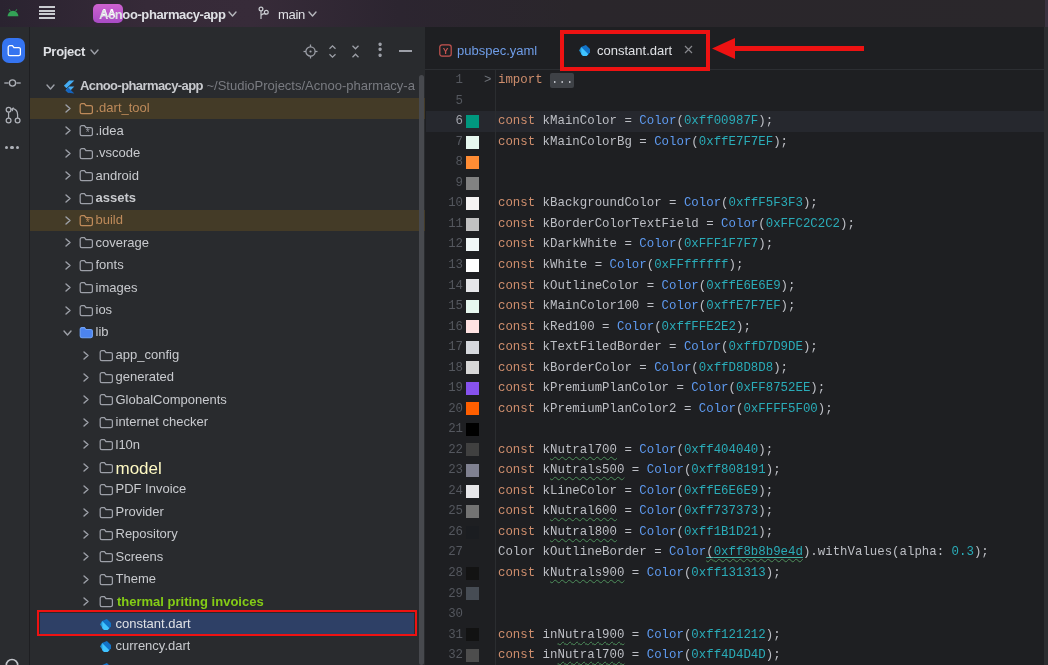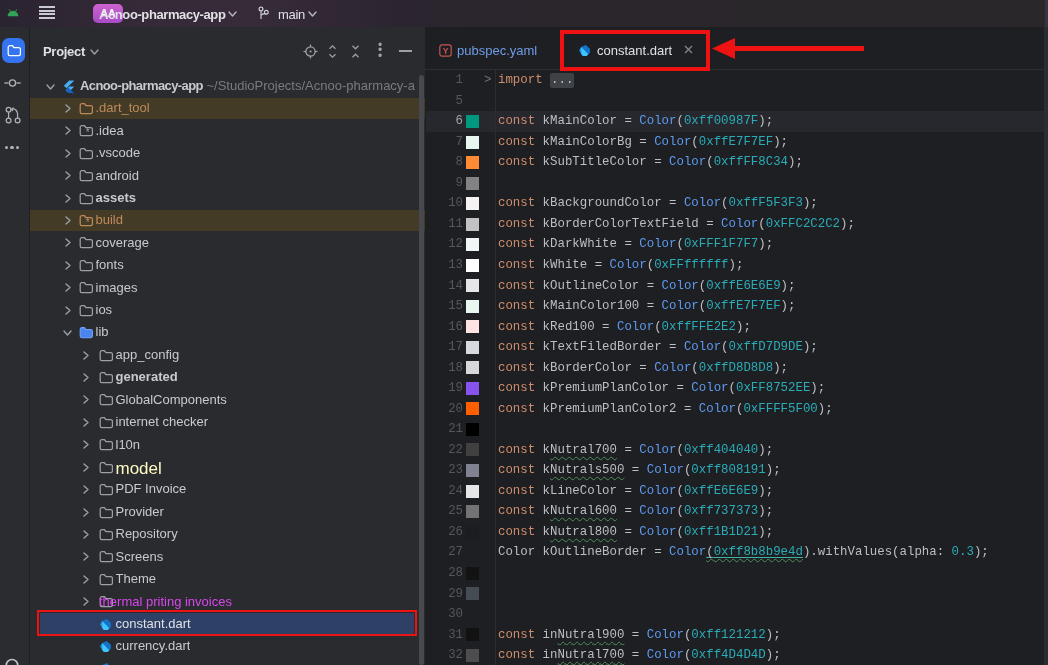--- a/index.html
+++ b/index.html
@@ -176,21 +176,21 @@
 <svg style="position:absolute;left:98.5px;top:348.5px" width="14" height="13" viewBox="0 0 14 13">
     <path d="M1.2 3.2 a1.6 1.6 0 0 1 1.6 -1.6 h2.6 l1.5 1.9 h4.9 a1.6 1.6 0 0 1 1.6 1.6 v5 a1.6 1.6 0 0 1 -1.6 1.6 h-9 a1.6 1.6 0 0 1 -1.6 -1.6 z" fill="none" stroke="#9DA0A8" stroke-width="1.25"></path>
   </svg>
 <div class="abs" style="left:115.5px;top:346.8px;max-width:308.5px;overflow:hidden;font-size:13px;font-weight:400;color:#C8CACE;white-space:pre">app_config</div>
 <svg style="position:absolute;left:79.5px;top:372.0px" width="11" height="11" viewBox="0 0 11 11">
     <polyline points="4,2 8,5.5 4,9" fill="none" stroke="#9DA0A8" stroke-width="1.4" stroke-linecap="round" stroke-linejoin="round"></polyline>
   </svg>
 <svg style="position:absolute;left:98.5px;top:371.0px" width="14" height="13" viewBox="0 0 14 13">
     <path d="M1.2 3.2 a1.6 1.6 0 0 1 1.6 -1.6 h2.6 l1.5 1.9 h4.9 a1.6 1.6 0 0 1 1.6 1.6 v5 a1.6 1.6 0 0 1 -1.6 1.6 h-9 a1.6 1.6 0 0 1 -1.6 -1.6 z" fill="none" stroke="#9DA0A8" stroke-width="1.25"></path>
   </svg>
-<div class="abs" style="left:115.5px;top:369.3px;max-width:308.5px;overflow:hidden;font-size:13px;font-weight:700;color:#C8CACE;white-space:pre">generated</div>
+<div class="abs" style="left:115.5px;top:369.3px;max-width:308.5px;overflow:hidden;font-size:13px;font-weight:400;color:#C8CACE;white-space:pre">generated</div>
 <svg style="position:absolute;left:79.5px;top:394.4px" width="11" height="11" viewBox="0 0 11 11">
     <polyline points="4,2 8,5.5 4,9" fill="none" stroke="#9DA0A8" stroke-width="1.4" stroke-linecap="round" stroke-linejoin="round"></polyline>
   </svg>
 <svg style="position:absolute;left:98.5px;top:393.4px" width="14" height="13" viewBox="0 0 14 13">
     <path d="M1.2 3.2 a1.6 1.6 0 0 1 1.6 -1.6 h2.6 l1.5 1.9 h4.9 a1.6 1.6 0 0 1 1.6 1.6 v5 a1.6 1.6 0 0 1 -1.6 1.6 h-9 a1.6 1.6 0 0 1 -1.6 -1.6 z" fill="none" stroke="#9DA0A8" stroke-width="1.25"></path>
   </svg>
 <div class="abs" style="left:115.5px;top:391.7px;max-width:308.5px;overflow:hidden;font-size:13px;font-weight:400;color:#C8CACE;white-space:pre">GlobalComponents</div>
 <svg style="position:absolute;left:79.5px;top:416.8px" width="11" height="11" viewBox="0 0 11 11">
     <polyline points="4,2 8,5.5 4,9" fill="none" stroke="#9DA0A8" stroke-width="1.4" stroke-linecap="round" stroke-linejoin="round"></polyline>
   </svg>
@@ -246,21 +246,21 @@
 <svg style="position:absolute;left:98.5px;top:572.7px" width="14" height="13" viewBox="0 0 14 13">
     <path d="M1.2 3.2 a1.6 1.6 0 0 1 1.6 -1.6 h2.6 l1.5 1.9 h4.9 a1.6 1.6 0 0 1 1.6 1.6 v5 a1.6 1.6 0 0 1 -1.6 1.6 h-9 a1.6 1.6 0 0 1 -1.6 -1.6 z" fill="none" stroke="#9DA0A8" stroke-width="1.25"></path>
   </svg>
 <div class="abs" style="left:115.5px;top:571.0px;max-width:308.5px;overflow:hidden;font-size:13px;font-weight:400;color:#C8CACE;white-space:pre">Theme</div>
 <svg style="position:absolute;left:79.5px;top:596.2px" width="11" height="11" viewBox="0 0 11 11">
     <polyline points="4,2 8,5.5 4,9" fill="none" stroke="#9DA0A8" stroke-width="1.4" stroke-linecap="round" stroke-linejoin="round"></polyline>
   </svg>
 <svg style="position:absolute;left:98.5px;top:595.2px" width="14" height="13" viewBox="0 0 14 13">
     <path d="M1.2 3.2 a1.6 1.6 0 0 1 1.6 -1.6 h2.6 l1.5 1.9 h4.9 a1.6 1.6 0 0 1 1.6 1.6 v5 a1.6 1.6 0 0 1 -1.6 1.6 h-9 a1.6 1.6 0 0 1 -1.6 -1.6 z" fill="none" stroke="#9DA0A8" stroke-width="1.25"></path>
   </svg>
-<div class="abs" style="left:99px;top:593.5px;max-width:308.5px;overflow:hidden;font-size:13px;font-weight:400;color:#d946ef;white-space:pre">thermal priting invoices</div>
+<div class="abs" style="left:117px;top:593.5px;max-width:308.5px;overflow:hidden;font-size:13px;font-weight:700;color:#84cc16;white-space:pre">thermal priting invoices</div>
 <div class="abs" style="left:40px;top:613.1px;width:374px;height:20.6px;background:#2E4066"></div>
 <svg style="position:absolute;left:98.5px;top:617.6px" width="13" height="13" viewBox="0 0 13 13">
     <path d="M3.1 3.1 L7.9 1.1 L12 4.9 L12 8.5 L8.6 12 L5 12 L3.1 10.1 Z" fill="#1273C8"></path>
     <path d="M3.1 3.1 L10.4 10.3 L8.6 12 L5 12 L3.1 10.1 Z" fill="#40C4FF"></path>
     <path d="M3.1 3.1 L1.1 6.4 L3.1 9.6 Z" fill="#2196D9"></path>
   </svg>
 <div class="abs" style="left:115.5px;top:615.9px;max-width:308.5px;overflow:hidden;font-size:13px;font-weight:400;color:#DFE1E5;white-space:pre">constant.dart</div>
 <svg style="position:absolute;left:98.5px;top:640.0px" width="13" height="13" viewBox="0 0 13 13">
     <path d="M3.1 3.1 L7.9 1.1 L12 4.9 L12 8.5 L8.6 12 L5 12 L3.1 10.1 Z" fill="#1273C8"></path>
     <path d="M3.1 3.1 L10.4 10.3 L8.6 12 L5 12 L3.1 10.1 Z" fill="#40C4FF"></path>
@@ -306,21 +306,20 @@
 <span class="cd"><k1>const</k1> kMainColor = <k2>Color</k2>(<k3>0xff00987F</k3>);</span>
 </div>
 <div class="crow" style="top:131.8px">
 <span class="ln">7</span>
 <span class="sw" style="background:#E7F7EF"></span>
 <span class="cd"><k1>const</k1> kMainColorBg = <k2>Color</k2>(<k3>0xffE7F7EF</k3>);</span>
 </div>
 <div class="crow" style="top:152.3px">
 <span class="ln">8</span>
 <span class="sw" style="background:#FF8C34"></span>
-<span class="cd"><k1>const</k1> kSubTitleColor = <k2>Color</k2>(<k3>0xffFF8C34</k3>);</span>
 </div>
 <div class="crow" style="top:172.9px">
 <span class="ln">9</span>
 <span class="sw" style="background:#828282"></span>
 </div>
 <div class="crow" style="top:193.4px">
 <span class="ln">10</span>
 <span class="sw" style="background:#F5F3F3"></span>
 <span class="cd"><k1>const</k1> kBackgroundColor = <k2>Color</k2>(<k3>0xffF5F3F3</k3>);</span>
 </div>
@@ -403,20 +402,21 @@
 <span class="sw" style="background:#1B1D21"></span>
 <span class="cd"><k1>const</k1> k<u class="sq">Nutral800</u> = <k2>Color</k2>(<k3>0xff1B1D21</k3>);</span>
 </div>
 <div class="crow" style="top:542.4px">
 <span class="ln">27</span>
 <span class="cd">Color kOutlineBorder = <k2>Color</k2><span style="text-decoration:underline solid #3FB1A5 1px;text-underline-offset:2px"><u class="sq">(<k3>0xff8b8b9e4d</k3></u></span>).withValues(alpha: <k3>0.3</k3>);</span>
 </div>
 <div class="crow" style="top:562.9px">
 <span class="ln">28</span>
 <span class="sw" style="background:#131313"></span>
+<span class="cd"><k1>const</k1> k<u class="sq">Nutrals900</u> = <k2>Color</k2>(<k3>0xff131313</k3>);</span>
 </div>
 <div class="crow" style="top:583.5px">
 <span class="ln">29</span>
 <span class="sw" style="background:#464C54"></span>
 </div>
 <div class="crow" style="top:604.0px">
 <span class="ln">30</span>
 </div>
 <div class="crow" style="top:624.5px">
 <span class="ln">31</span>

